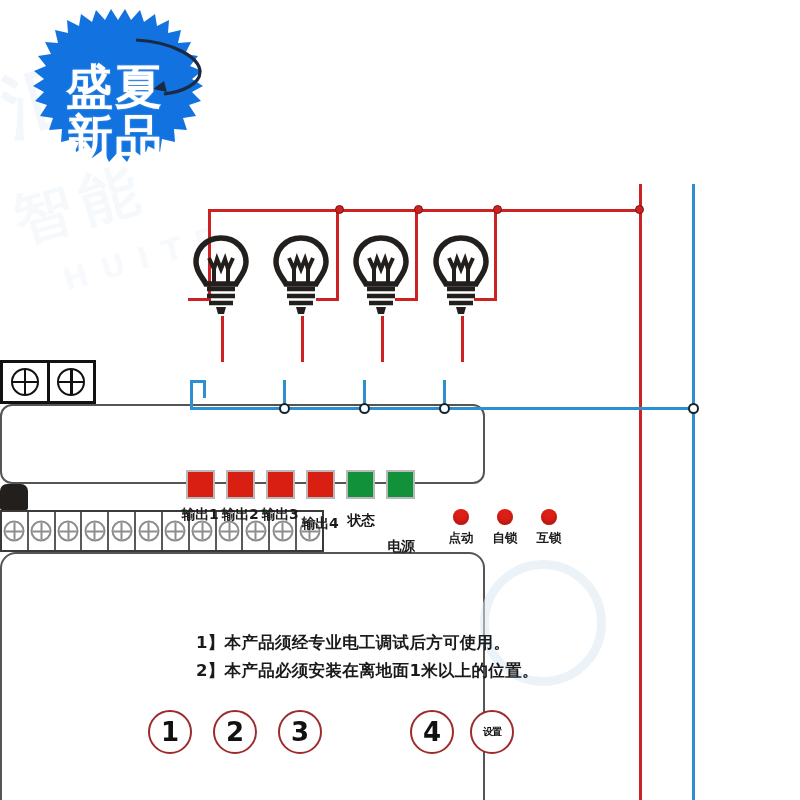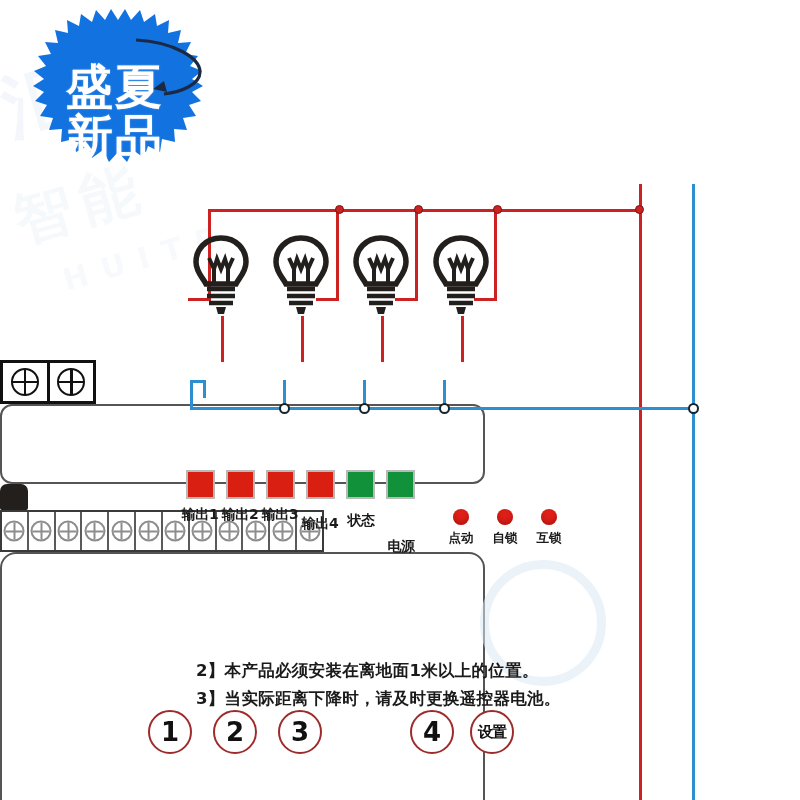--- a/index.html
+++ b/index.html
@@ -81,21 +81,21 @@
   .led-rd-lbl{position:absolute;font-size:12.5px;font-weight:700;color:#1b1b1b;
       text-align:center;width:40px;}
   .noteline{position:absolute;left:196px;font-size:16.5px;font-weight:700;
       color:#1a1a1a;letter-spacing:.3px;white-space:nowrap;}
 
   
   .btn{position:absolute;width:44px;height:44px;border-radius:50%;
       border:2px solid #9e2b2b;box-sizing:border-box;background:#fff;
       display:flex;align-items:center;justify-content:center;
       font-size:26px;font-weight:700;color:#111;}
-  .btn.setbtn{font-size:15px;letter-spacing:-1px;}
+  .btn.setbtn{font-size:10px;letter-spacing:-1px;}
 </style>
 </head>
 <body>
 
 <div id="stage">
 
   <div id="wm">
     <div class="wmt w1">汇特</div>
     <div class="wmt w2">智能</div>
     <div class="wmt w3">HUITE</div>
@@ -267,22 +267,22 @@
   <div class="led-lbl" style="left:338px;top:512px;">状态</div>
   <div class="led-lbl" style="left:378px;top:506px;margin-top:32px;">电源</div>
 
   <div class="led-rd" style="left:453px;top:509px;"></div>
   <div class="led-rd" style="left:497px;top:509px;"></div>
   <div class="led-rd" style="left:541px;top:509px;"></div>
   <div class="led-rd-lbl" style="left:441px;top:530px;">点动</div>
   <div class="led-rd-lbl" style="left:485px;top:530px;">自锁</div>
   <div class="led-rd-lbl" style="left:529px;top:530px;">互锁</div>
 
+  <div class="noteline" style="top:632px;">1】本产品须经专业电工调试后方可使用。</div>
   <div class="noteline" style="top:660px;text-align:center;">2】本产品必须安装在离地面1米以上的位置。</div>
-  <div class="noteline" style="top:688px;">3】当实际距离下降时，请及时更换遥控器电池。</div>
 
   <div class="btn" style="left:148px;top:710px;">1</div>
   <div class="btn" style="left:213px;top:710px;">2</div>
   <div class="btn" style="left:278px;top:710px;">3</div>
   <div class="btn" style="left:410px;top:710px;">4</div>
   <div class="btn setbtn" style="left:470px;top:710px;">设置</div>
 
   <div id="badge" class="abs">
     <svg viewBox="0 0 222 212" width="222" height="212" aria-hidden="true">
       <path d="M114 14 l7 -11 l6 11 l9 -10 l4 12 l11 -8 l2 12 l12 -6 l-1 13 l13 -3 l-3 13 l13 -1 l-6 12 l13 2 l-8 10 l12 5 l-10 8 l11 7 l-11 6 l9 9 l-12 4 l7 11 l-13 2 l4 12 l-13 -1 l1 13 l-13 -3 l-2 13 l-12 -6 l-4 12 l-11 -8 l-6 12 l-9 -10 l-9 10 l-6 -12 l-11 8 l-4 -12 l-12 6 l-2 -13 l-13 3 l1 -13 l-13 1 l4 -12 l-13 -2 l7 -11 l-12 -4 l9 -9 l-11 -6 l11 -7 l-10 -8 l12 -5 l-8 -10 l13 -2 l-6 -12 l13 1 l-3 -13 l13 3 l-1 -13 l12 6 l2 -12 l11 8 l4 -12 l9 10 l6 -11 Z" fill="#1273e0"></path>

